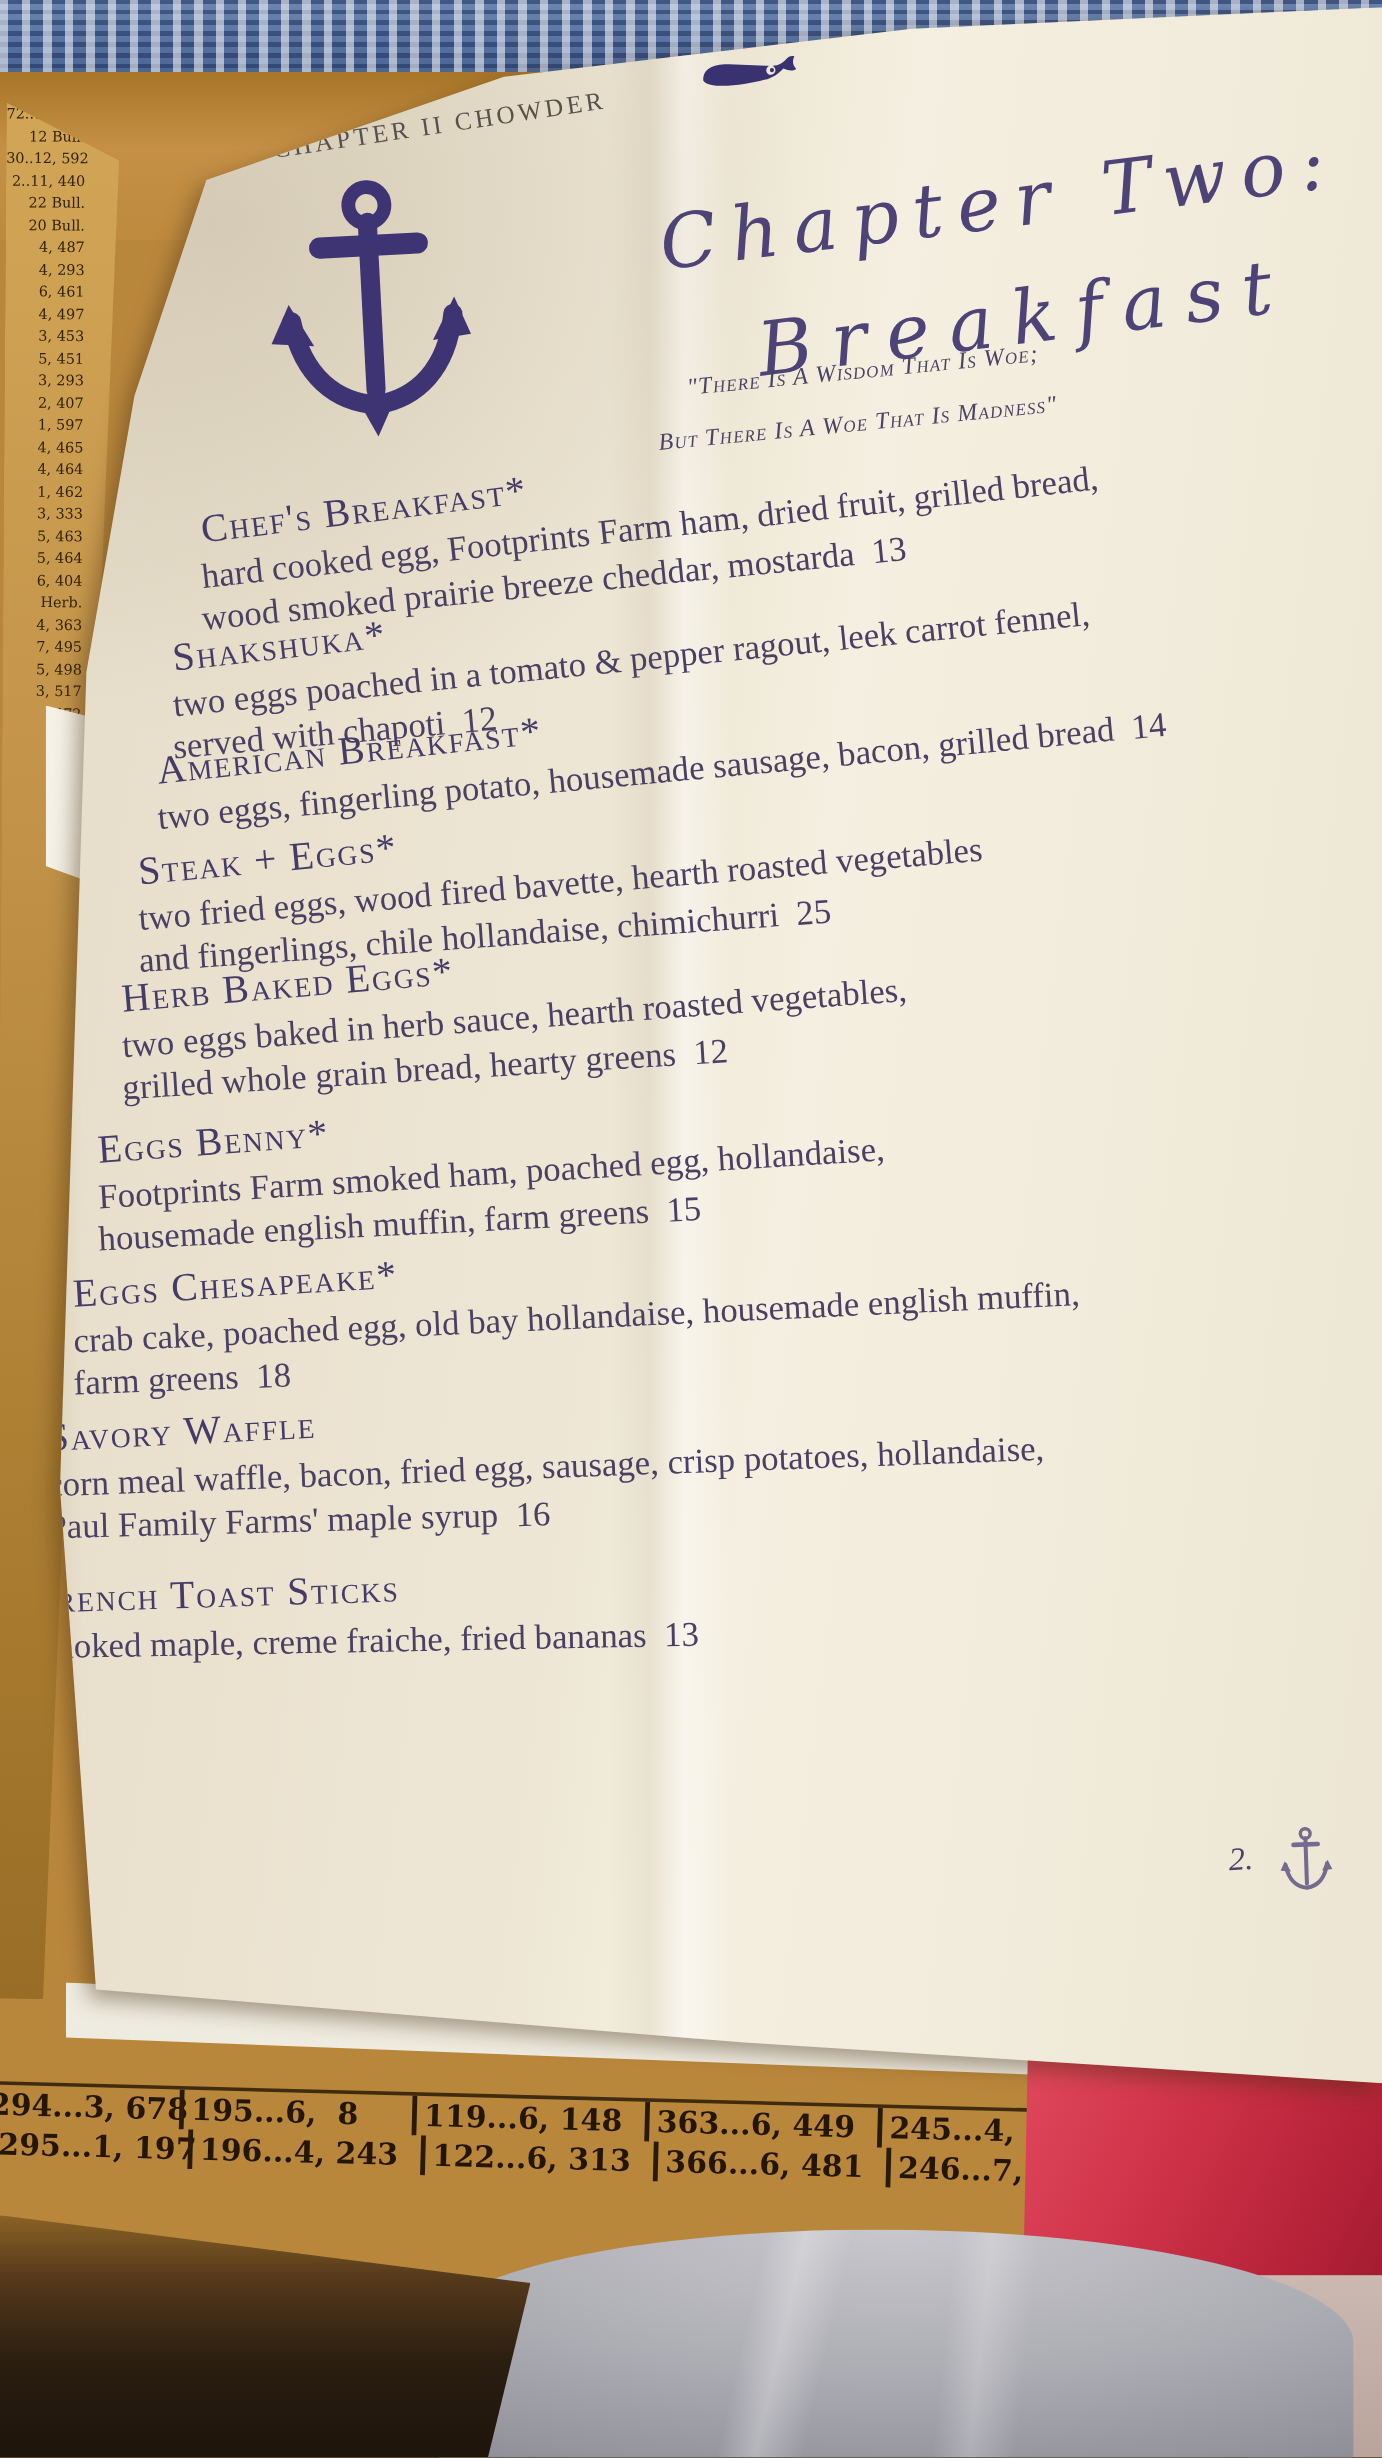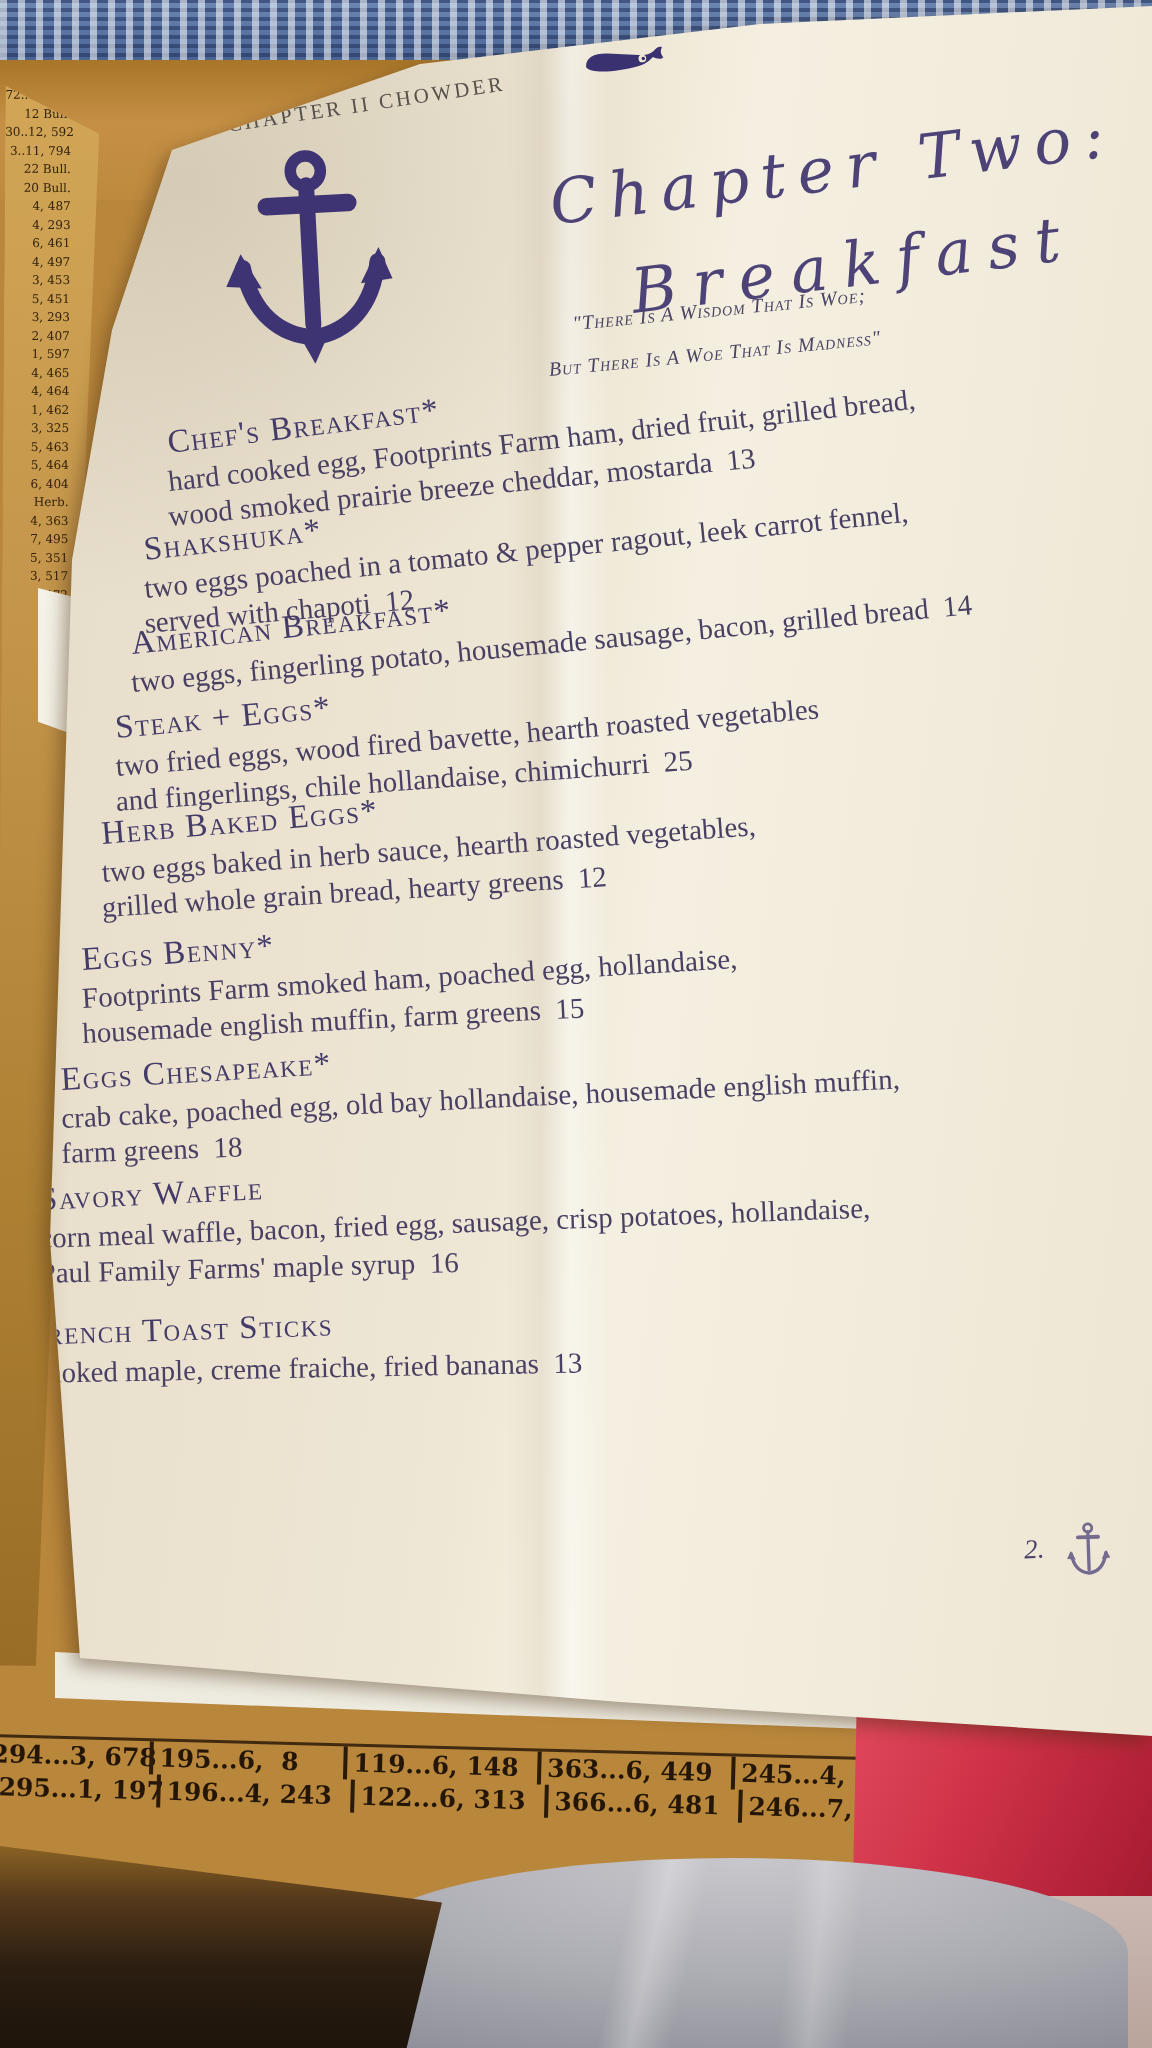--- a/index.html
+++ b/index.html
@@ -109,43 +109,43 @@
 
 <div class="stage">
 
   <div class="fabric-blue"></div>
   <div class="tan-top"></div>
 
   <div class="ochre-strip">
       <div class="frag">72..11, 755</div>
       <div class="frag">12 Bull.</div>
       <div class="frag">30..12, 592</div>
-      <div class="frag">3..11, 794</div>
+      <div class="frag">2..11, 440</div>
       <div class="frag">22 Bull.</div>
       <div class="frag">20 Bull.</div>
       <div class="frag">4, 487</div>
       <div class="frag">4, 293</div>
       <div class="frag">6, 461</div>
       <div class="frag">4, 497</div>
       <div class="frag">3, 453</div>
       <div class="frag">5, 451</div>
       <div class="frag">3, 293</div>
       <div class="frag">2, 407</div>
       <div class="frag">1, 597</div>
       <div class="frag">4, 465</div>
       <div class="frag">4, 464</div>
       <div class="frag">1, 462</div>
-      <div class="frag">3, 325</div>
+      <div class="frag">3, 333</div>
       <div class="frag">5, 463</div>
       <div class="frag">5, 464</div>
       <div class="frag">6, 404</div>
       <div class="frag">Herb.</div>
       <div class="frag">4, 363</div>
       <div class="frag">7, 495</div>
-      <div class="frag">5, 351</div>
+      <div class="frag">5, 498</div>
       <div class="frag">3, 517</div>
       <div class="frag">472</div>
       <div class="frag">520</div>
       <div class="frag">423</div>
       <div class="frag">400</div>
       <div class="frag">505</div>
       <div class="frag">507</div>
       <div class="frag">02</div>
     </div>
 

